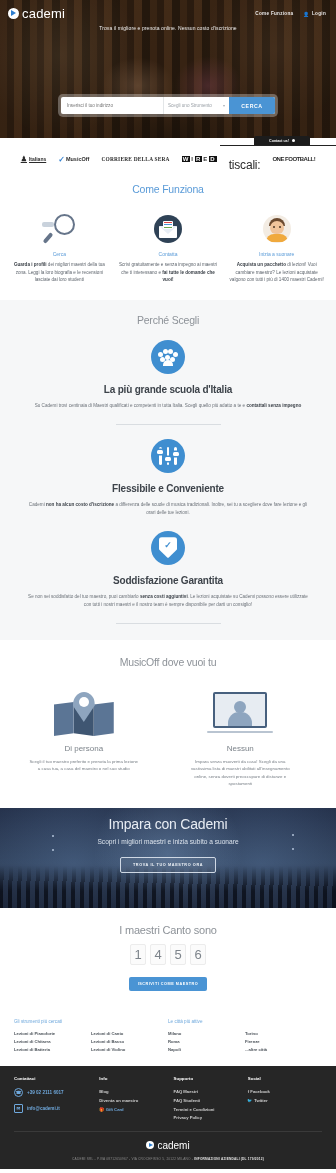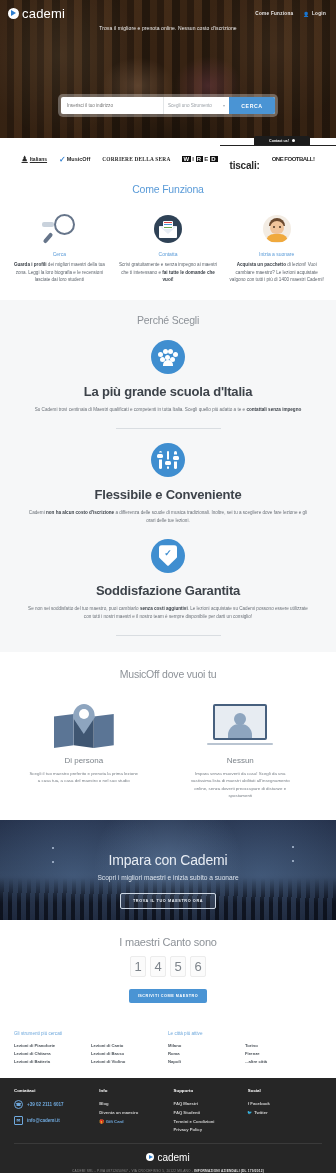--- a/index.html
+++ b/index.html
@@ -74,21 +74,21 @@
   .press span{ color:#2b2b2b; }
   .p1{ font-size:5px; font-weight:700; text-decoration:underline;
        display:flex; align-items:center; gap:2px; }
   .p1:before{ content:"♟"; font-size:7px; }
   .p2{ font-size:5.5px; font-weight:700; display:flex; align-items:center; }
   .p2:before{ content:"✓"; color:#2f7fd0; font-size:8px; margin-right:1px; }
   .p3{ font-size:5.4px; font-weight:700; font-family:"Liberation Serif",serif;
        letter-spacing:.2px; }
   .p4{ font-size:6px; font-weight:700; letter-spacing:1px; display:flex; gap:1px; }
   .p4 b{ background:#111; color:#fff; padding:0 1px; font-weight:700; }
-  .p5{ font-size:10px; font-weight:700; color:#7b4fa8; letter-spacing:-.2px;margin-top:12px; }
+  .p5{ font-size:12px; font-weight:400; color:#7b4fa8; letter-spacing:-.2px;margin-top:12px; }
   .p6{ font-size:6px; font-weight:800; letter-spacing:-.5px; }
 
   .contactus{ position:absolute; right:0; width:116px; }
   .cu-tab{ position:relative; margin-left:34px; width:56px; height:9px;
      background:#1c1c1c; color:#fff; font-size:3.6px; font-weight:700;
      display:flex; align-items:center; justify-content:center; gap:3px;
      border-radius:2px 2px 0 0; }
   .cu-dot{ width:3px;height:3px;border-radius:50%;background:#fff; }
   .cu-line{ height:1px; background:#222; width:100%; }
 
@@ -136,21 +136,21 @@
   .eye.l{ left:9px; } .eye.r{ left:15px; }
   .shirt{ position:absolute; bottom:0; left:2px; width:22px; height:8px;
      background:#f0a93d; border-radius:8px 8px 0 0; }
 
   
   .why{ background:#f6f7f8; padding:14px 0 16px 0; }
   .why-block{ text-align:center; padding:0 26px; }
   .why-ico{ width:34px; height:34px; border-radius:50%; background:#3f8ed0;
      margin:14px auto 10px auto; display:flex; align-items:center;
      justify-content:center; }
-  .why-h{ font-size:13px; font-weight:700; color:#3d434a; letter-spacing:-.2px; }
+  .why-h{ font-size:10px; font-weight:700; color:#3d434a; letter-spacing:-.2px; }
   .why-p{ font-size:4.6px; line-height:1.75; color:#6b7178; margin-top:7px; }
   .why-p b{ color:#3d434a; }
   .why-div{ width:105px; height:1px; background:#d9dde1; margin:14px auto 0 auto; }
 
   .ic-people{ position:relative; width:20px; height:16px; }
   .ic-people i{ position:absolute; width:5px; height:5px; border-radius:50%;
       background:#fff; }
   .ic-people i:nth-child(1){left:0;top:3px}.ic-people i:nth-child(2){left:5px;top:0}
   .ic-people i:nth-child(3){left:10px;top:0}.ic-people i:nth-child(4){left:15px;top:3px}
   .ic-people i:nth-child(5){left:2px;top:8px}.ic-people i:nth-child(6){left:7px;top:6px}
@@ -211,21 +211,21 @@
       radial-gradient(circle at 22% 58%, rgba(120,160,210,.22), transparent 34%),
       radial-gradient(circle at 78% 58%, rgba(120,160,210,.22), transparent 34%),
       linear-gradient(#26334d 0%, #32445f 55%, #1b2437 100%); }
   .cta-bg:after{ content:""; position:absolute; left:0; right:0; bottom:0;
     height:42px; background:
       repeating-linear-gradient(92deg, rgba(10,14,24,.85) 0 4px, rgba(30,40,60,.5) 4px 9px);
     mask-image:linear-gradient(transparent, #000 60%); }
   .dots{ position:absolute; inset:0; }
   .dots i{ position:absolute; width:2px; height:2px; border-radius:50%;
      background:rgba(220,235,255,.75); }
-  .cta-in{ position:relative; z-index:2; text-align:center; padding-top:32px; }
+  .cta-in{ position:relative; z-index:2; text-align:center; padding-top:8px; }
   .cta-h{ color:#e7ecf3; font-size:14px; font-weight:400; letter-spacing:-.2px; }
   .cta-s{ color:#dbe3ec; font-size:6.6px; margin-top:6px; }
   .cta-b{ display:inline-block; margin-top:12px; padding:5px 12px;
      border:1px solid #cfd8e4; color:#eef2f7; font-size:3.8px; font-weight:700;
      letter-spacing:.6px; border-radius:2px; background:rgba(255,255,255,.06);
      cursor:pointer; }
 
   
   .count{ background:#fff; text-align:center; padding:16px 0 18px 0; }
   .count-h{ font-size:11px; color:#8d9298; letter-spacing:-.2px; }

